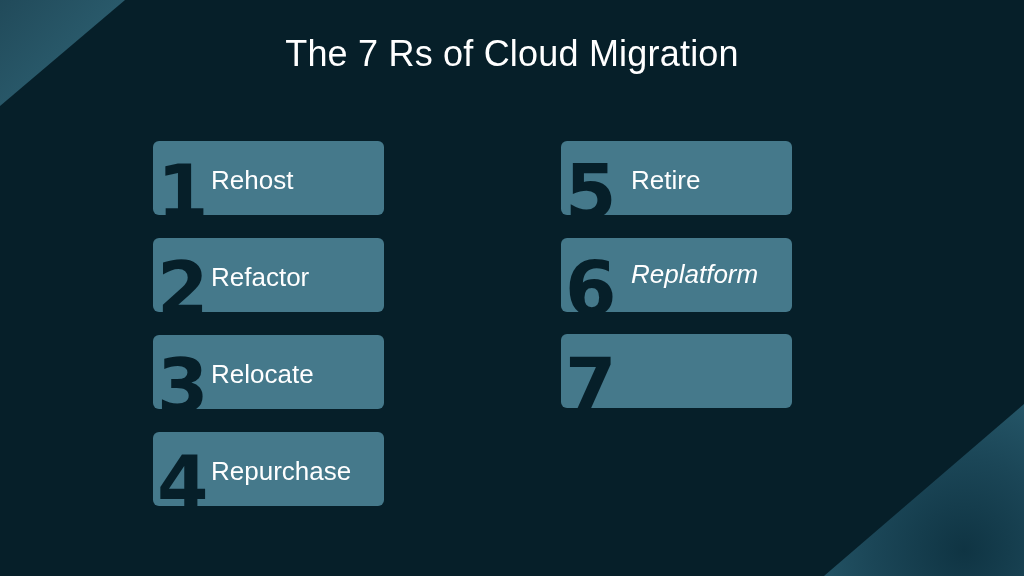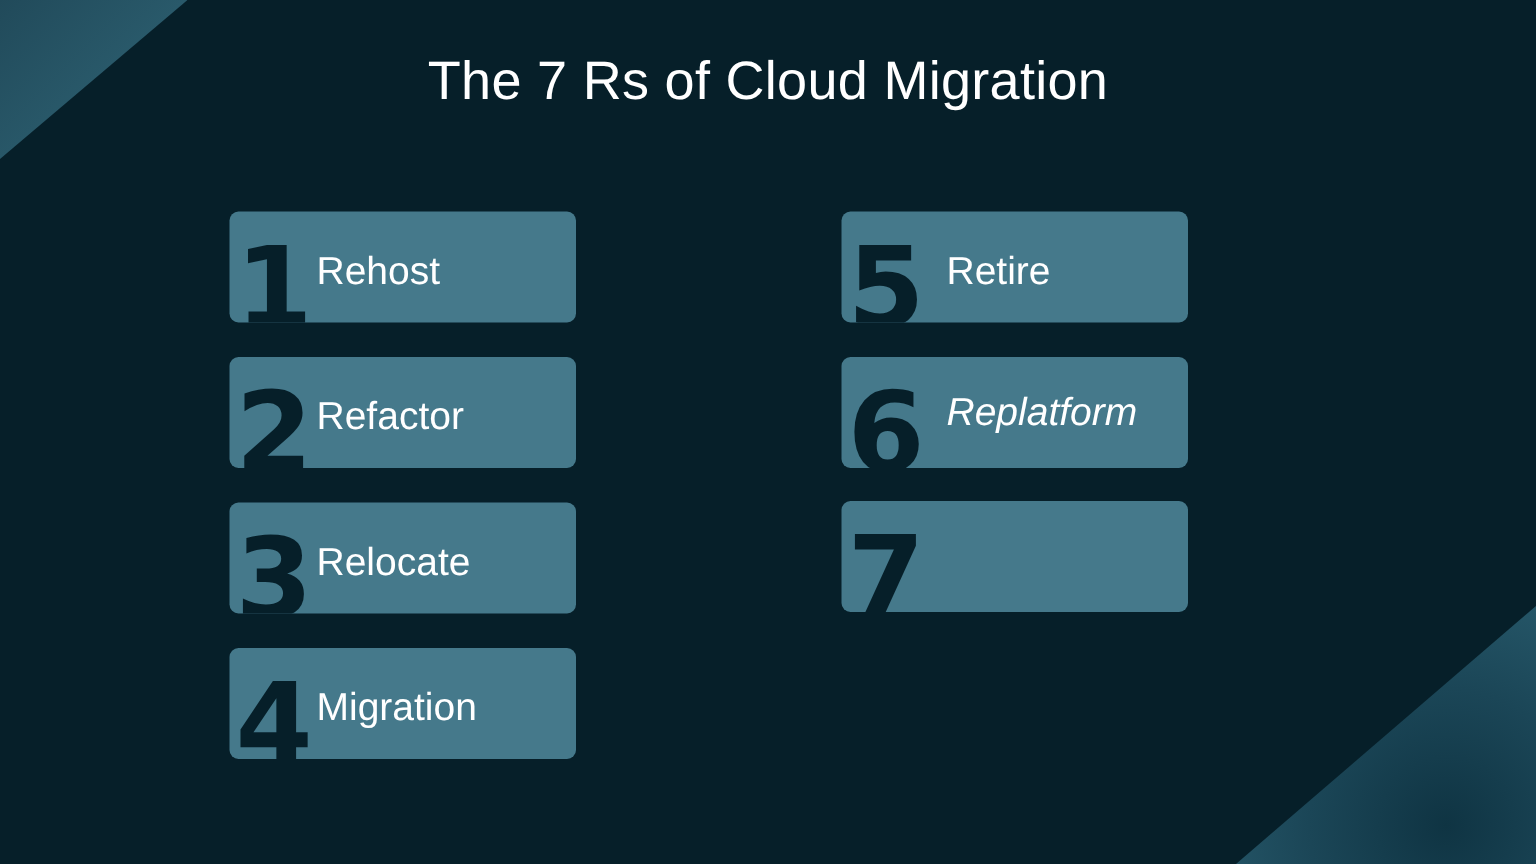--- a/index.html
+++ b/index.html
@@ -56,21 +56,21 @@
   <span class="label">Refactor</span>
 </div>
 
 <div class="card left" style="left:153px; top:335px;">
   <span class="num">3</span>
   <span class="label">Relocate</span>
 </div>
 
 <div class="card left" style="left:153px; top:432px;">
   <span class="num">4</span>
-  <span class="label">Migration</span>
+  <span class="label">Repurchase</span>
 </div>
 
 <div class="card right" style="left:561px; top:141px;">
   <span class="num">5</span>
   <span class="label">Retire</span>
 </div>
 
 <div class="card right" style="left:561px; top:238px;">
   <span class="num">6</span>
   <span class="label" style="line-height:72px;font-style:italic;">Replatform</span>

